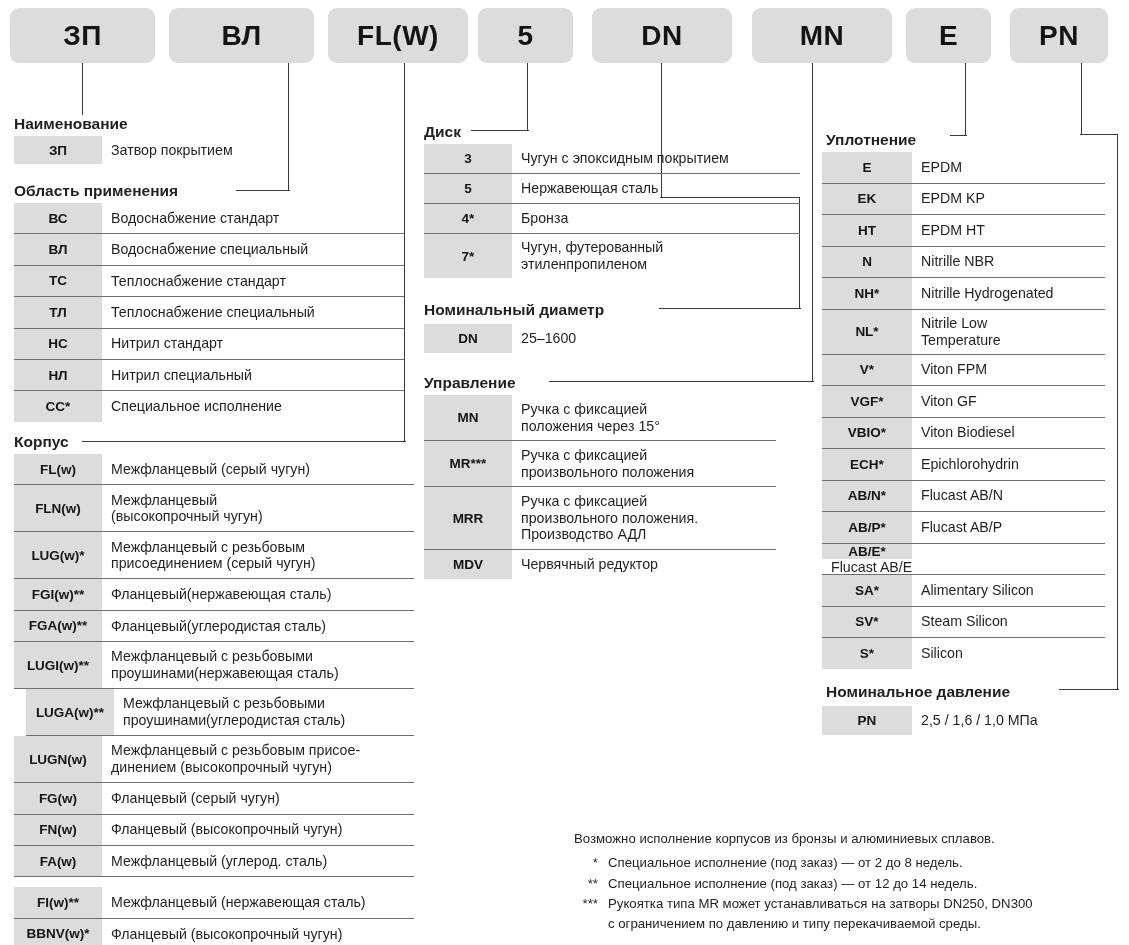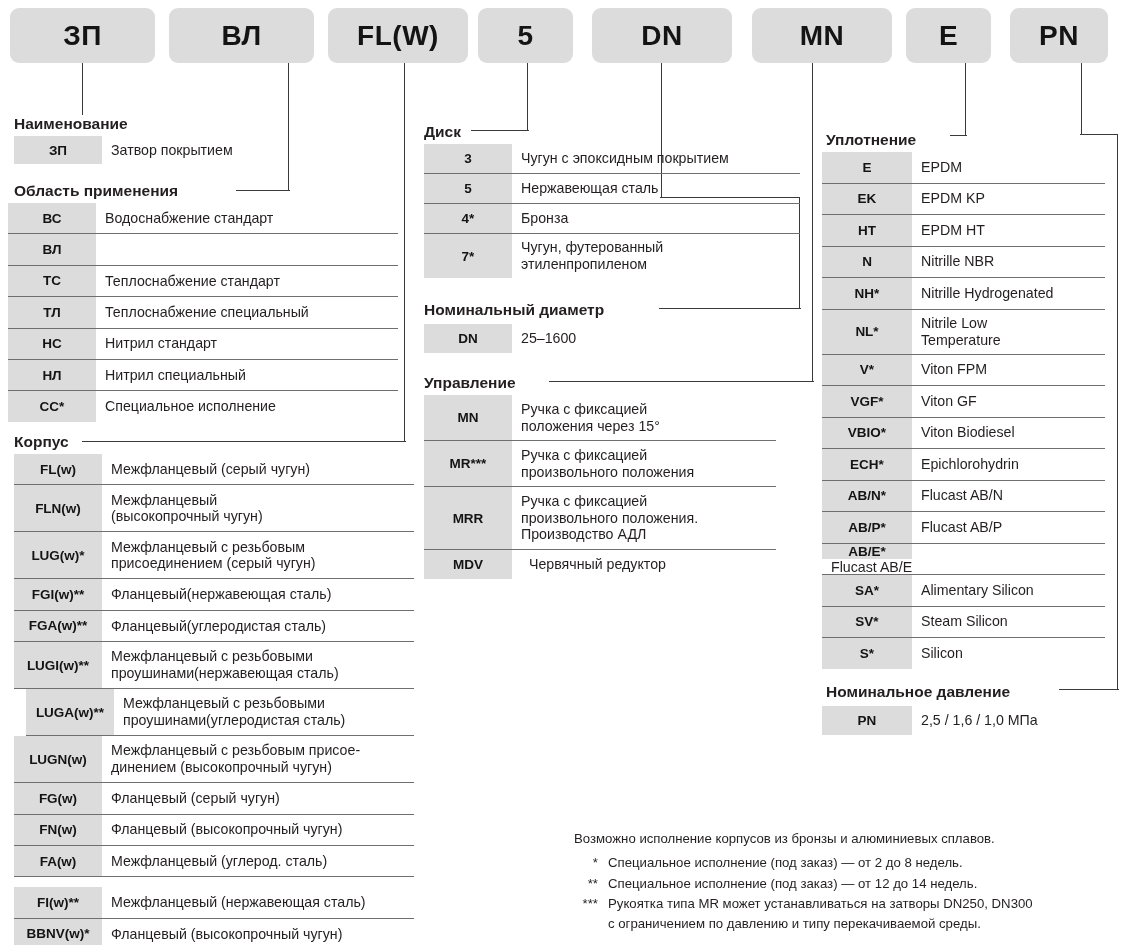--- a/index.html
+++ b/index.html
@@ -117,31 +117,36 @@
       <div class="key" style="width: 88px;">ЗП</div>
       <div class="val">
         <div>
           <span>Затвор покрытием</span>
         </div>
       </div>
     </div>
   </div>
 
 <div class="sec-title" style="left:14px;top:183px;">Область применения</div>
-<div class="tbl" id="tbl-oblast" style="left:8px;top:203px;width:390px;">
+<div class="tbl" id="tbl-oblast" style="left:14px;top:203px;width:390px;">
     <div class="row" style="height: 30.4px;">
       <div class="key" style="width: 88px;">ВС</div>
       <div class="val">
         <div>
           <span>Водоснабжение стандарт</span>
         </div>
       </div>
     </div>
     <div class="row" style="height: 30.4px;">
       <div class="key" style="width: 88px;">ВЛ</div>
+      <div class="val">
+        <div>
+          <span>Водоснабжение специальный</span>
+        </div>
+      </div>
     </div>
     <div class="row" style="height: 30.4px;">
       <div class="key" style="width: 88px;">ТС</div>
       <div class="val">
         <div>
           <span>Теплоснабжение стандарт</span>
         </div>
       </div>
     </div>
     <div class="row" style="height: 30.4px;">
@@ -363,21 +368,21 @@
     <div class="row" style="height: 62px;">
       <div class="key" style="width: 88px;">MRR</div>
       <div class="val">
         <div>
           <span>Ручка с фиксацией</span>
           <span>произвольного положения.</span>
           <span>Производство АДЛ</span>
         </div>
       </div>
     </div>
-    <div class="row" style="height: 29px; border-bottom: none; gap: 8px;">
+    <div class="row" style="height: 29px; border-bottom: none;">
       <div class="key" style="width: 88px;">MDV</div>
       <div class="val">
         <div>
           <span>Червячный редуктор</span>
         </div>
       </div>
     </div>
   </div>
 
 <div class="sec-title" style="left:826px;top:132px;">Уплотнение</div>

